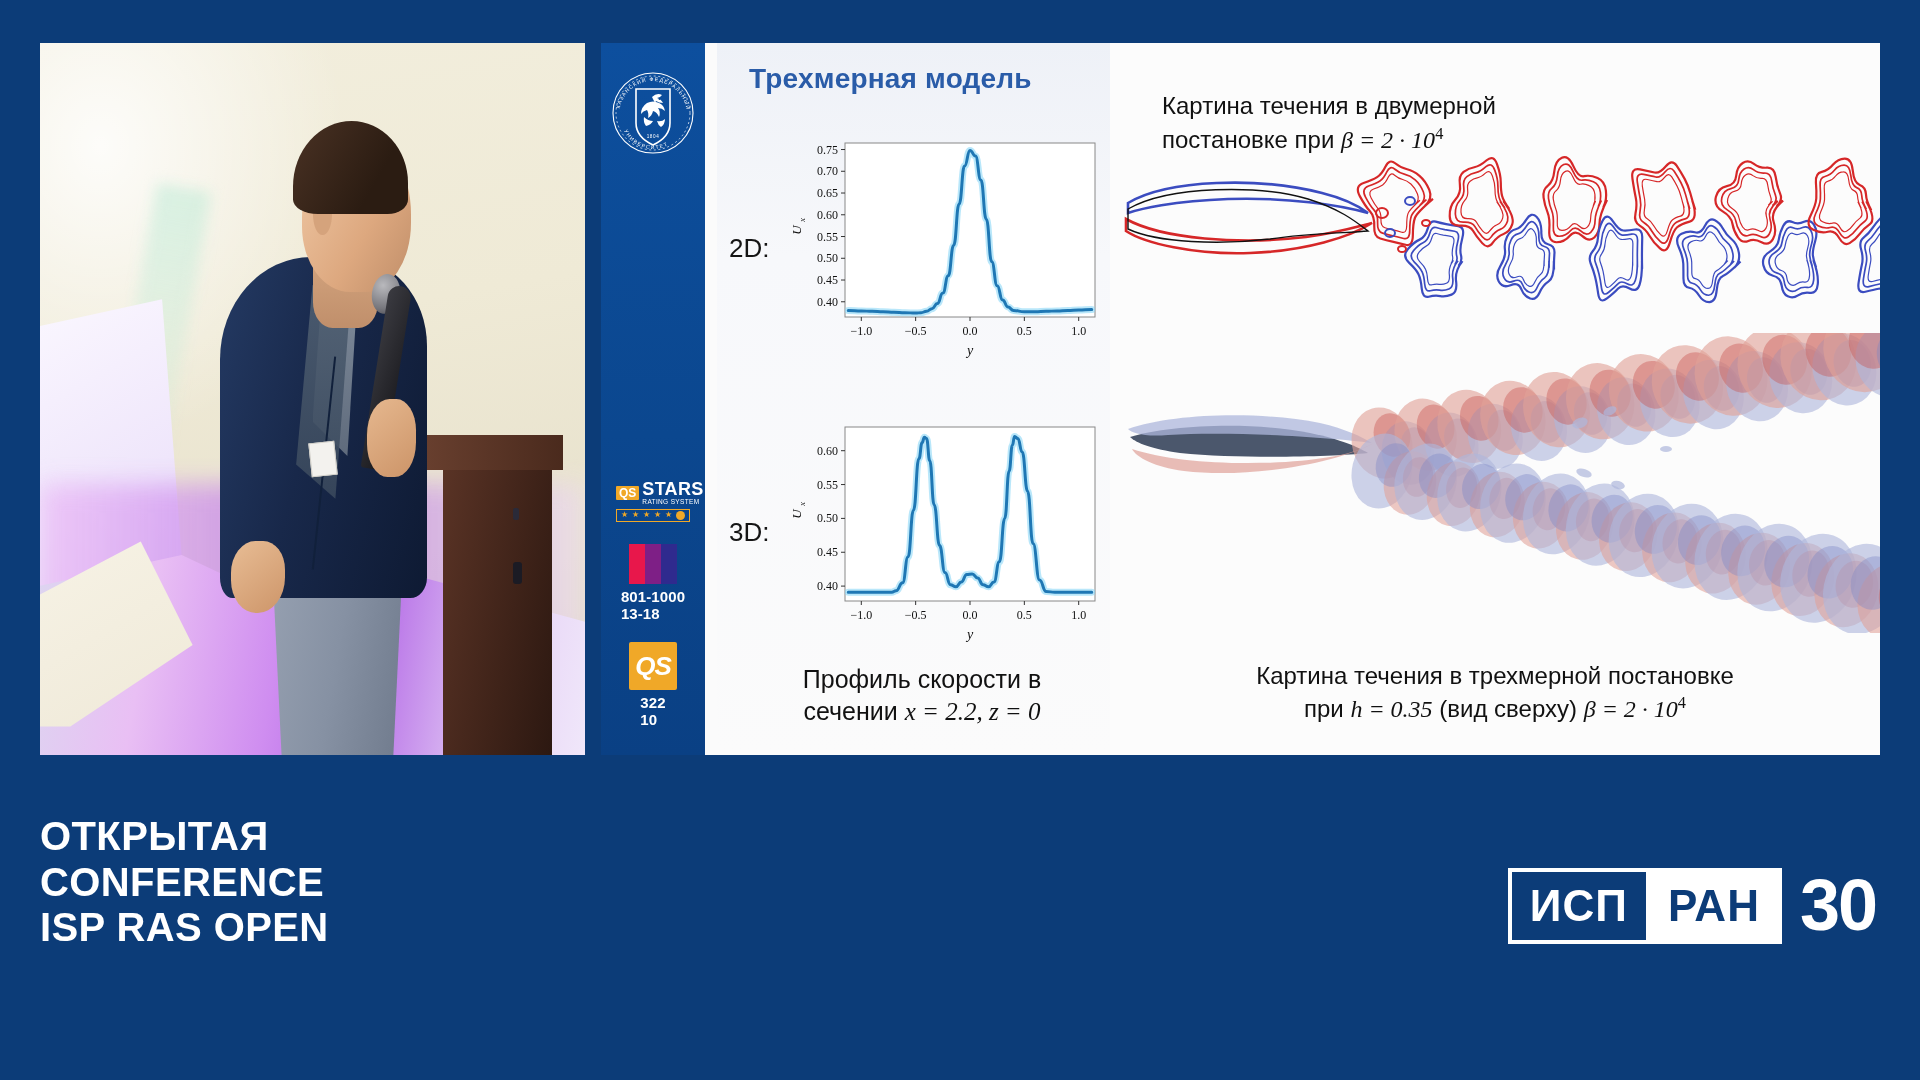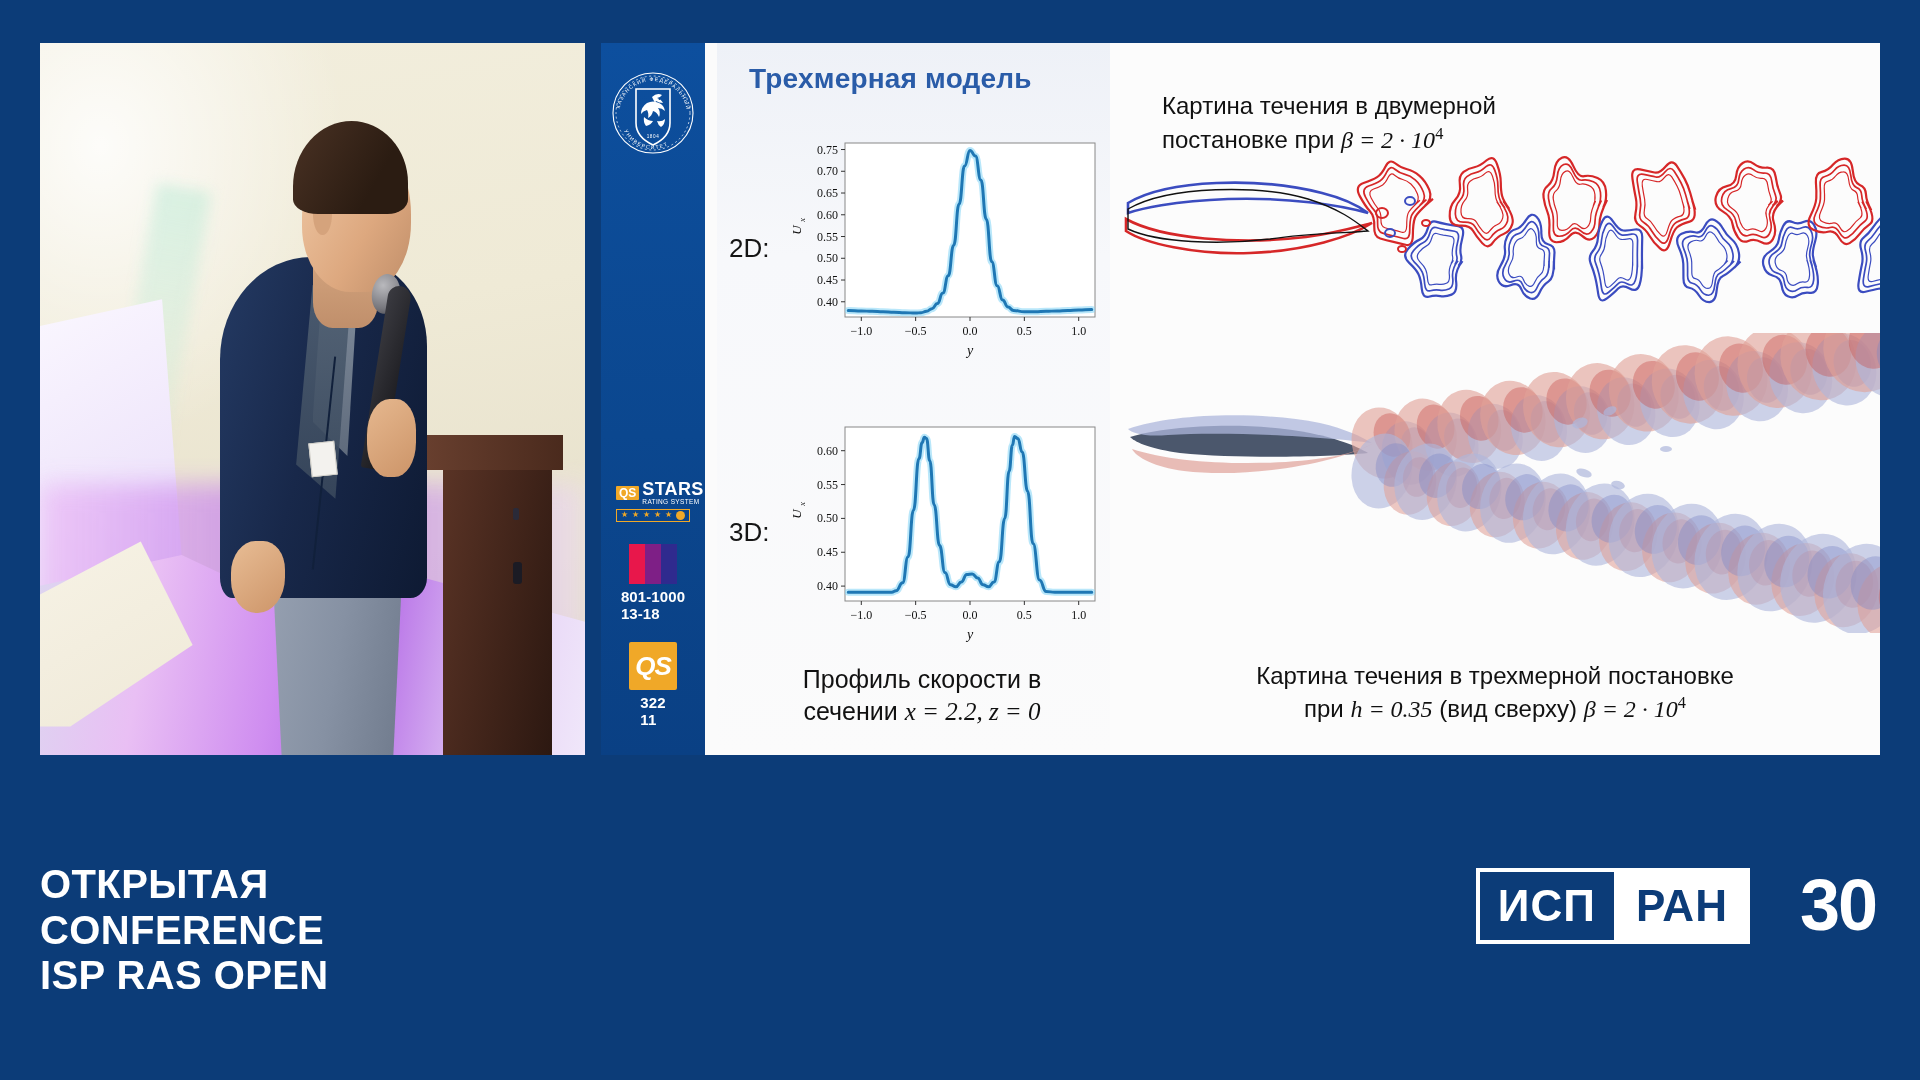--- a/index.html
+++ b/index.html
@@ -135,22 +135,22 @@
     font-size:24px;color:#111;line-height:1.4;margin-top:24px;}
   .cap-bot{position:absolute;left:20px;bottom:28px;width:730px;text-align:center;
     font-size:24px;color:#111;line-height:1.4;}
   sup.exp{font-family:"Liberation Serif",serif;font-size:.68em;vertical-align:super;}
 
   
   #banner{position:absolute;left:0;bottom:0;width:1920px;height:304px;
     background:#0c3c78;}
   #conf-title{position:absolute;left:40px;top:38px;color:#fff;
     font-weight:700;font-size:40px;line-height:1.14;letter-spacing:.4px;
-    text-transform:uppercase;margin-top:48px;}
-  #isp-logo{position:absolute;right:44px;top:92px;display:flex;align-items:center;gap:32px;}
+    text-transform:uppercase;}
+  #isp-logo{position:absolute;right:44px;top:92px;display:flex;align-items:center;}
   #isp-box{display:flex;border:4px solid #fff;height:76px;}
   #isp-a{background:#0c3c78;color:#fff;font-weight:700;font-size:44px;
     display:flex;align-items:center;padding:0 18px;letter-spacing:1px;
     border-right:4px solid #fff;}
   #isp-b{background:#fff;color:#0c3c78;font-weight:700;font-size:44px;
     display:flex;align-items:center;padding:0 18px;letter-spacing:1px;}
   #isp-30{margin-left:18px;color:#fff;font-weight:700;font-size:72px;
     line-height:.8;letter-spacing:-2px;}
 </style>
 </head>
@@ -247,21 +247,21 @@
           <div>13-18</div>
         </div>
       </div>
 
       <div class="rank-item">
         <div class="qs-square">
           <b>QS</b>
         </div>
         <div class="rank-caption">
           <div>322</div>
-          <div>11</div>
+          <div>10</div>
         </div>
       </div>
 
     </div>
   </div>
 
   <div id="slide">
 
     <div id="slide-left">
       <div id="slide-title">Трехмерная модель</div>

